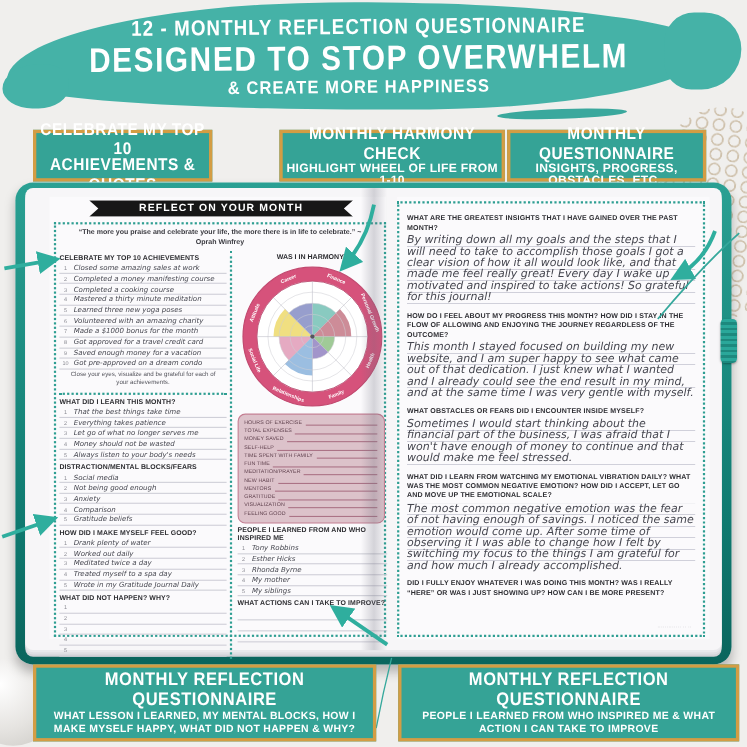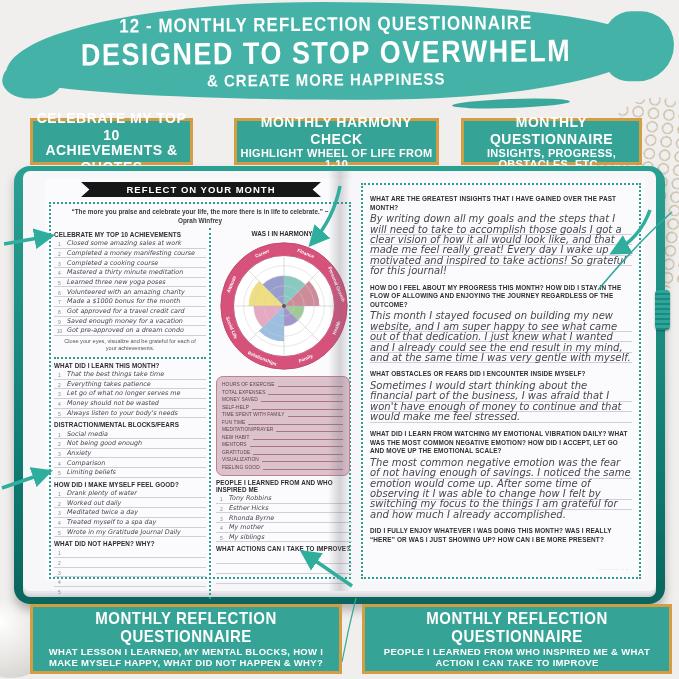--- a/index.html
+++ b/index.html
@@ -22,21 +22,21 @@
   .banner-inner{position:absolute;inset:0;display:flex;flex-direction:column;align-items:center;justify-content:center;color:#fff;text-align:center;z-index:2;}
   .banner-l1{font-size:17px;letter-spacing:1px;font-weight:bold;transform:scaleY(1.15);}
   .banner-l2{font-size:27px;letter-spacing:1.5px;font-weight:bold;transform:scaleY(1.15);margin:3px 0 2px;}
   .banner-l3{font-size:15px;letter-spacing:1px;font-weight:bold;transform:scaleY(1.1);}
 
   
   .callout{position:absolute;background:#35a396;border:3px solid #d39d44;color:#fff;text-align:center;
     display:flex;flex-direction:column;align-items:center;justify-content:center;box-sizing:border-box;}
   .c-top{top:118px;height:47px;}
   .c1{left:30px;width:163px;}
-  .c2{left:234px;width:205px;}
+  .c2{left:254px;width:205px;}
   .c3{left:461px;width:181px;}
   .c-bottom{top:604px;height:70px;}
   .c4{left:30px;width:312px;}
   .c5{left:362px;width:310px;}
   .c-title{font-size:14px;font-weight:bold;letter-spacing:.5px;transform:scaleY(1.1);}
   .c-sub{font-size:11px;font-weight:bold;letter-spacing:.3px;margin-top:2px;line-height:11px;}
   .c-bottom .c-title{font-size:15px;}
   .c-bottom .c-sub{font-size:9.5px;padding:0 10px;}
 
   
@@ -162,21 +162,21 @@
                   <li>Let go of what no longer serves me</li>
                   <li>Money should not be wasted</li>
                   <li>Always listen to your body's needs</li>
                 </ol>
               <div class="h">DISTRACTION/MENTAL BLOCKS/FEARS</div>
               <ol class="num hand">
                   <li>Social media</li>
                   <li>Not being good enough</li>
                   <li>Anxiety</li>
                   <li>Comparison</li>
-                  <li>Limiting beliefs</li>
+                  <li>Gratitude beliefs</li>
                 </ol>
               <div class="h">HOW DID I MAKE MYSELF FEEL GOOD?</div>
               <ol class="num hand">
                   <li>Drank plenty of water</li>
                   <li>Worked out daily</li>
                   <li>Meditated twice a day</li>
                   <li>Treated myself to a spa day</li>
                   <li>Wrote in my Gratitude Journal Daily</li>
                 </ol>
               <div class="h">WHAT DID NOT HAPPEN?  WHY?</div>

